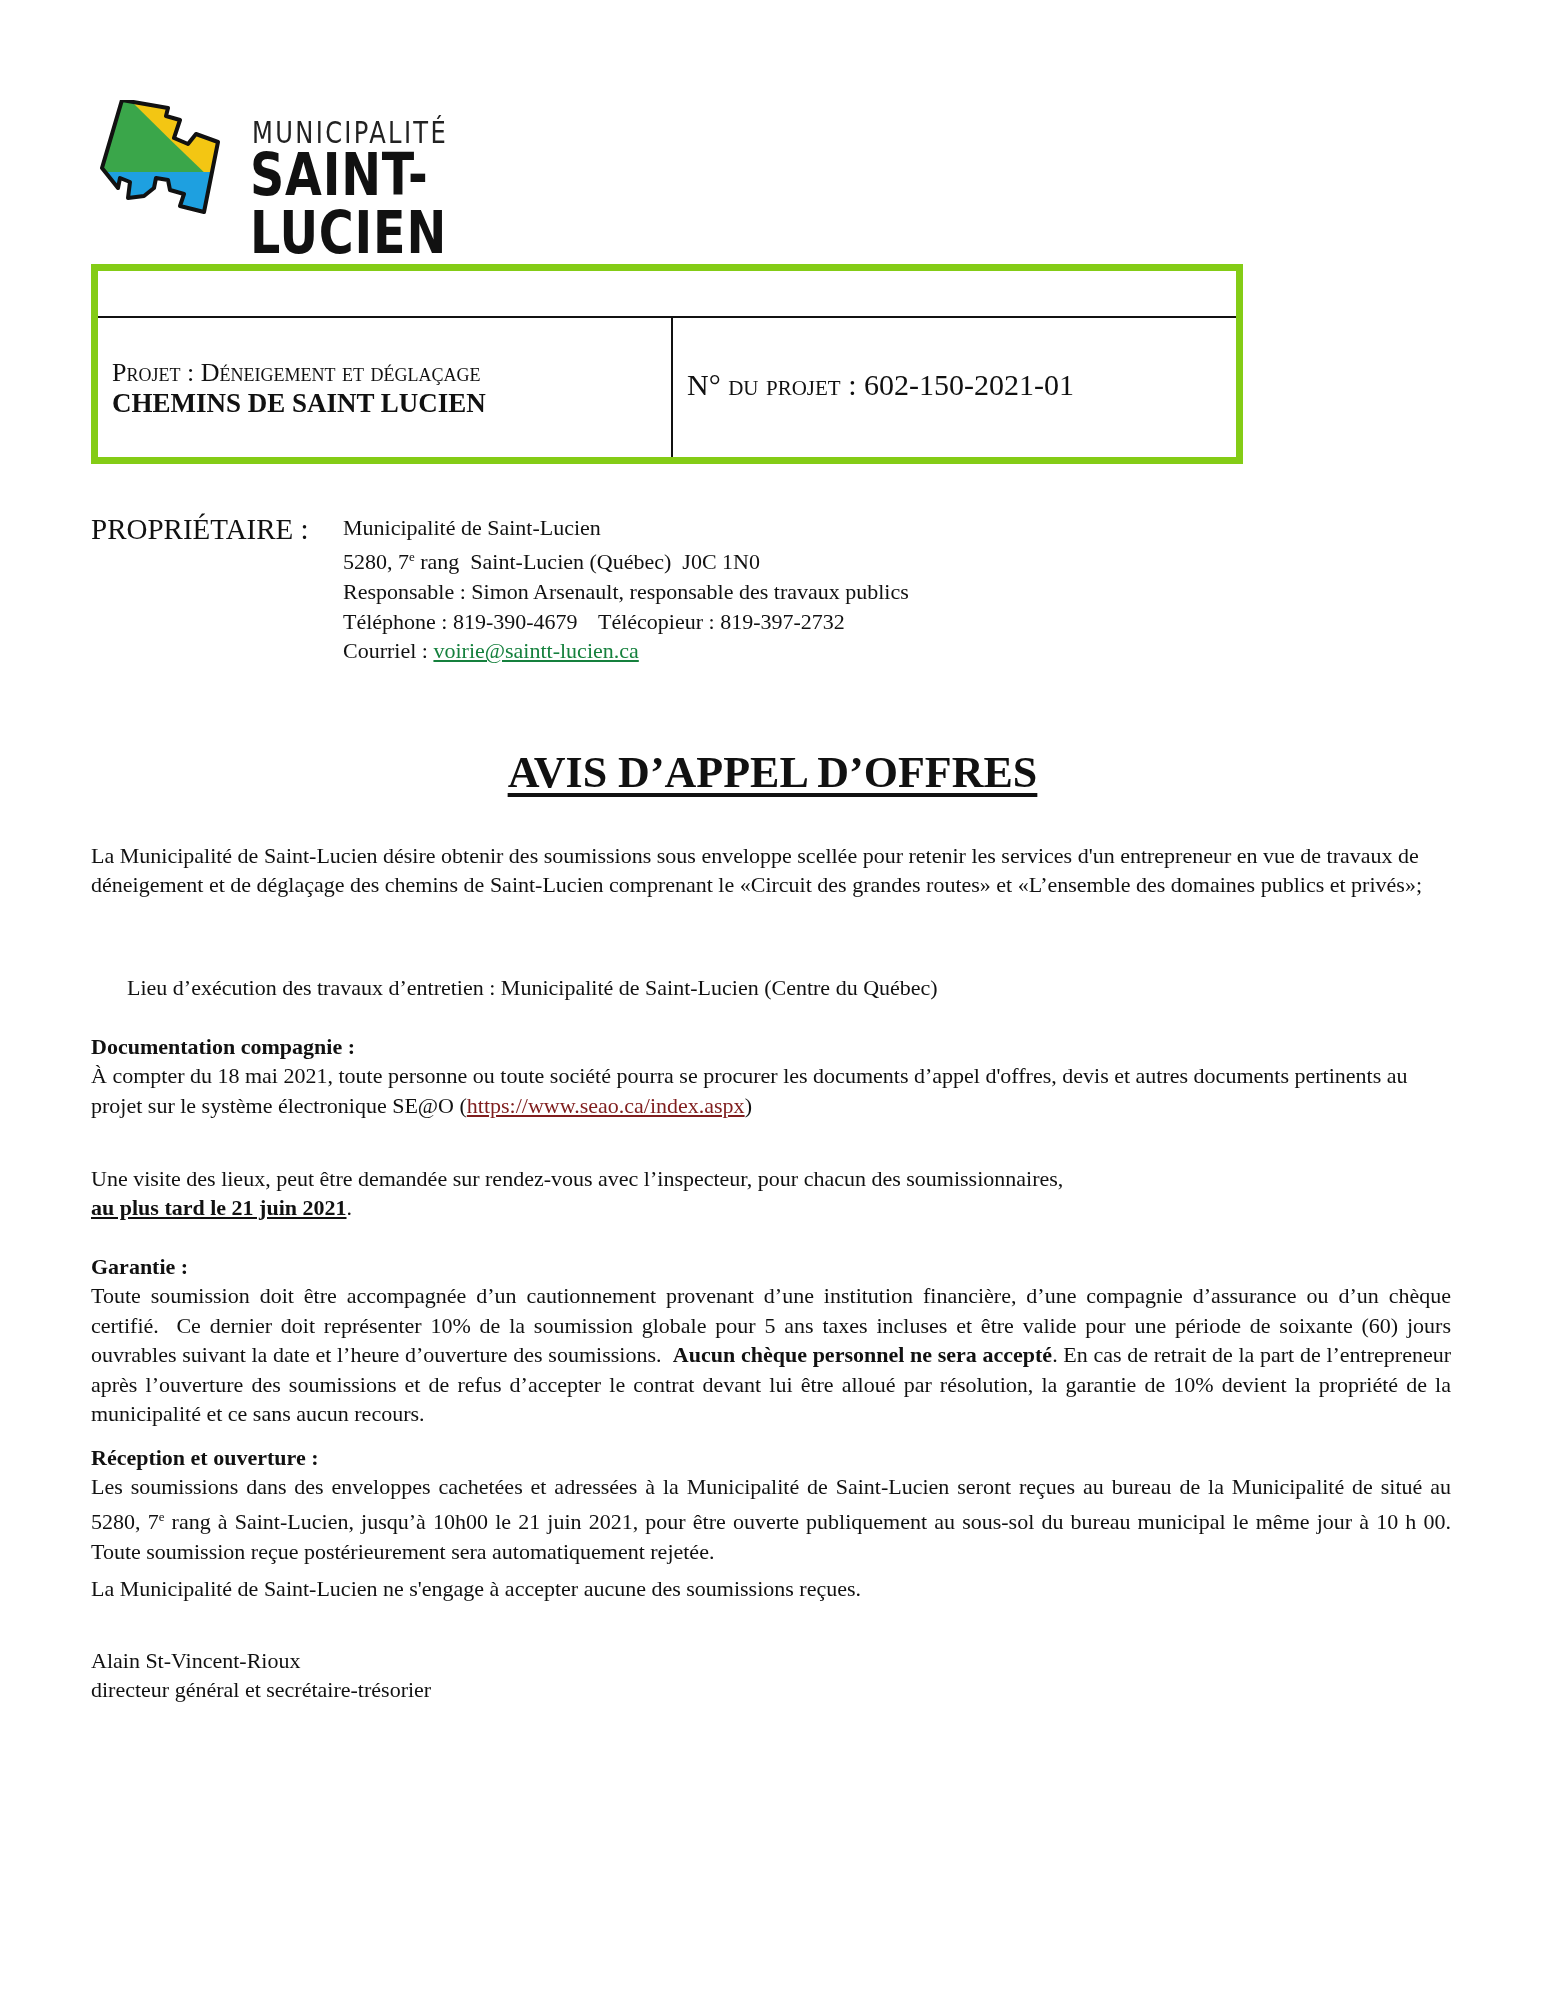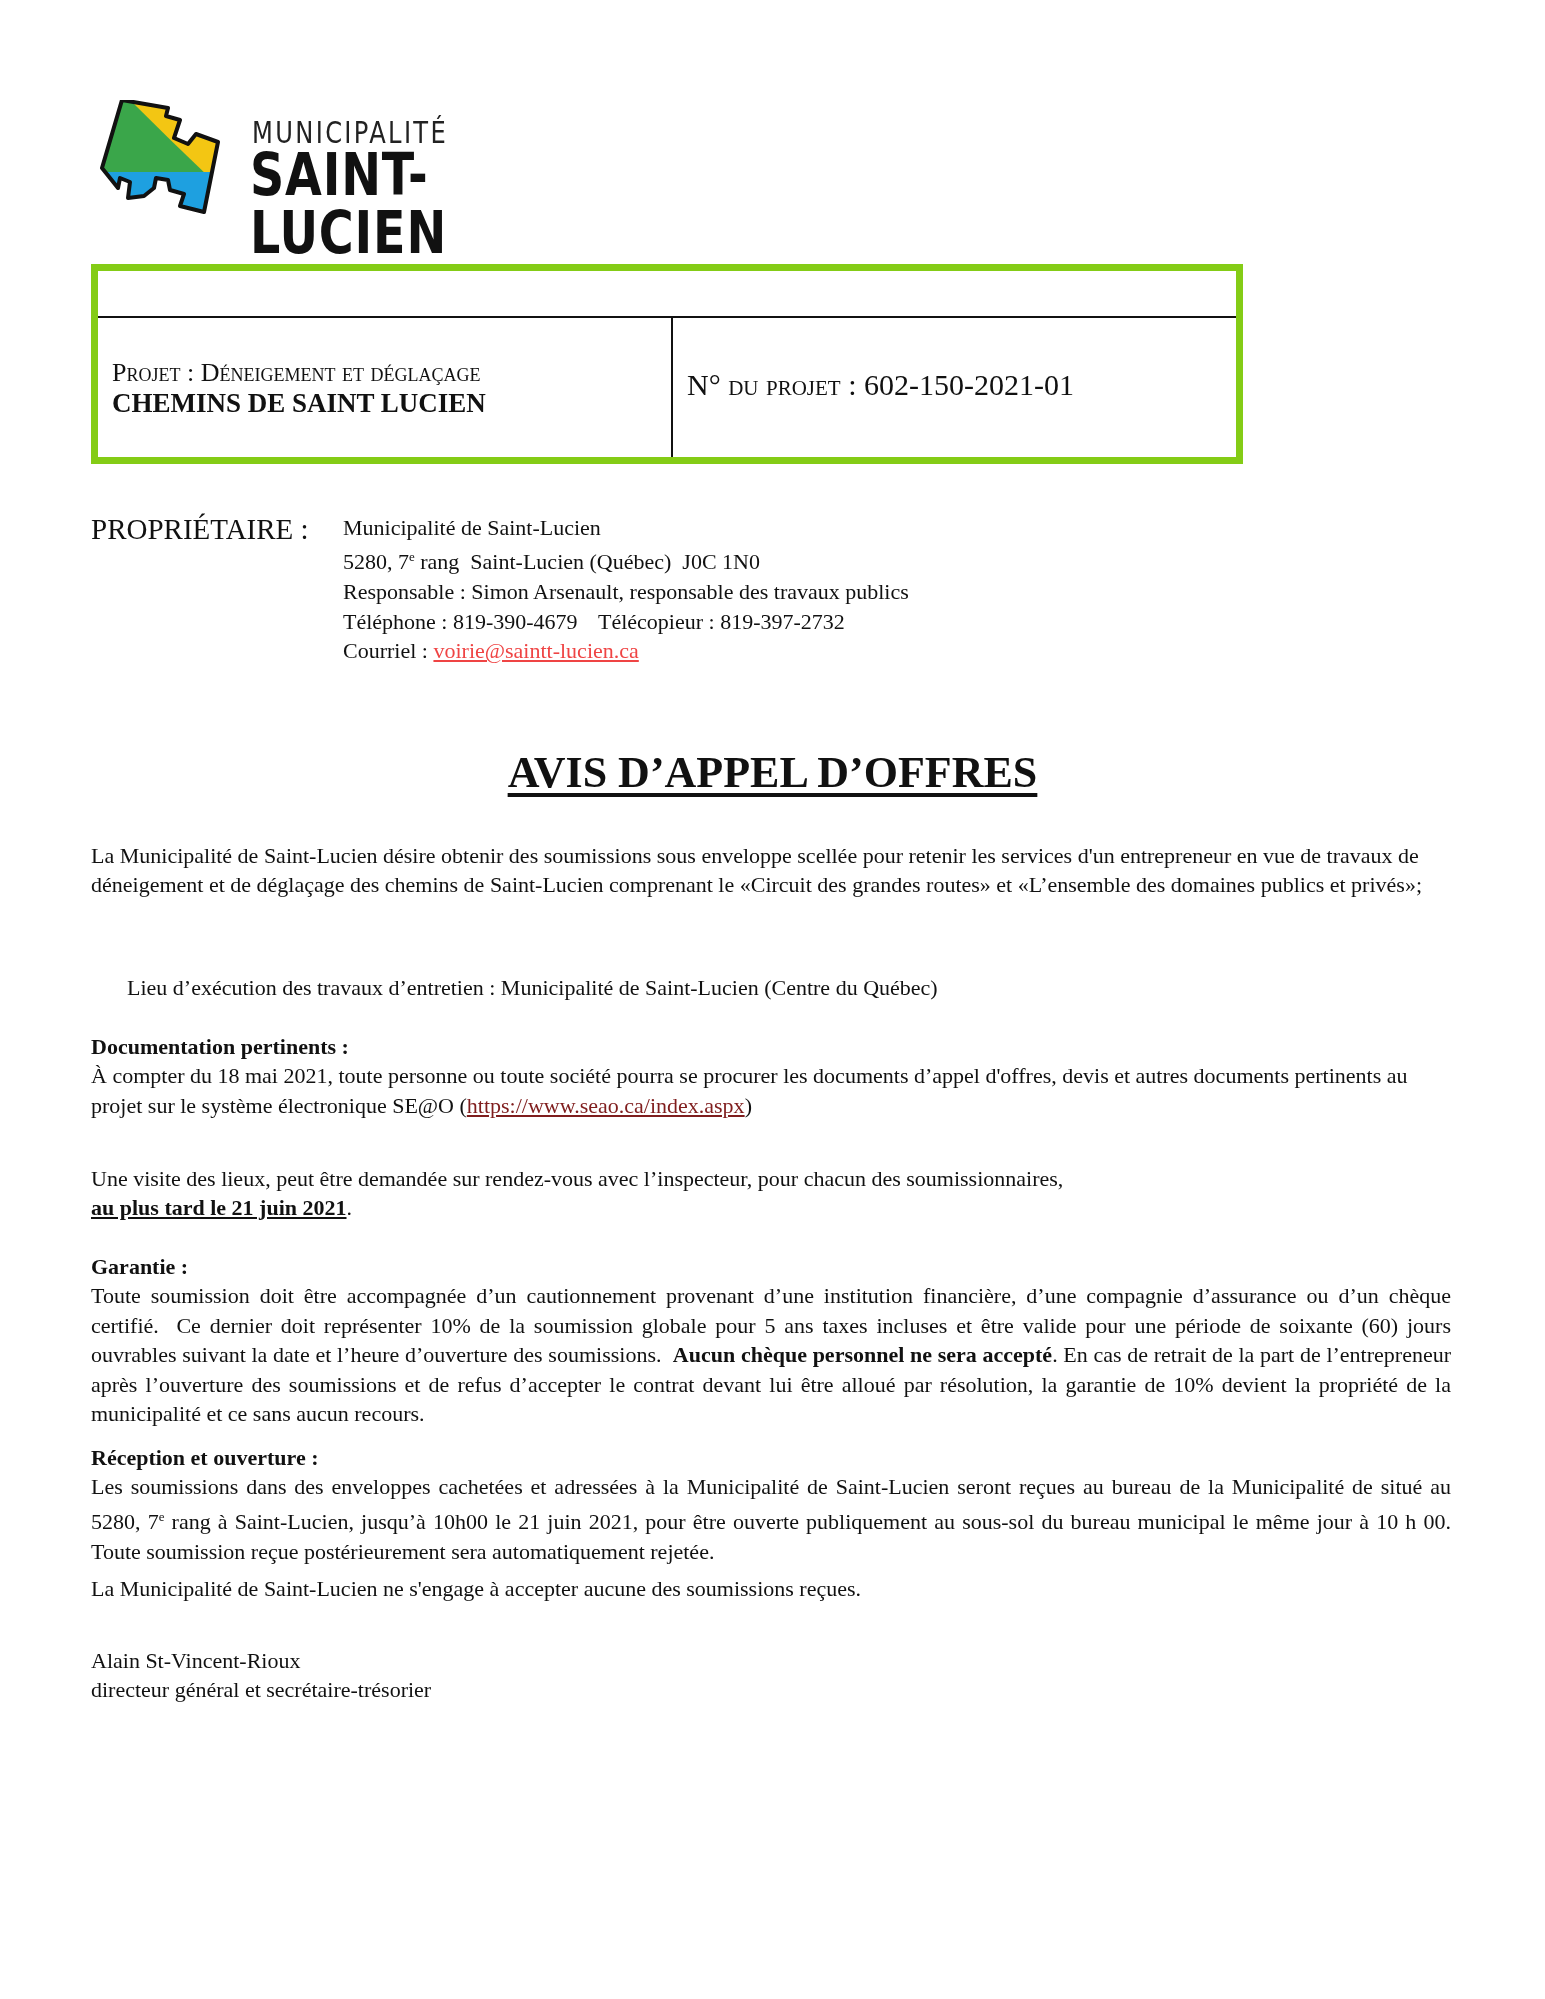--- a/index.html
+++ b/index.html
@@ -15,21 +15,21 @@
   #proj-top { position:absolute; left:0; top:0; right:0; height:45px; border-bottom:2px solid #111; }
   #proj-left { position:absolute; left:0; top:47px; width:573px; bottom:0; border-right:2px solid #111; }
   #proj-right { position:absolute; left:575px; top:47px; right:0; bottom:0; }
   .sc { font-variant:small-caps; }
   #proj-line1 { position:absolute; left:14px; top:40px; font-size:26px; letter-spacing:0; }
   #proj-line2 { position:absolute; left:14px; top:70px; font-size:27px; font-weight:700; }
   #proj-num { position:absolute; left:14px; top:50px; font-size:30px; }
   
   #owner-label { left:91px; top:513px; font-size:29px; }
   #owner-lines { left:343px; top:513px; font-size:22px; line-height:29.4px; }
-  a.lnk { color:#ef4444; text-decoration:underline; }
+  a.lnk { color:#15803d; text-decoration:underline; }
   a.lnk2 { color:#7f1d1d; text-decoration:underline; }
   
   #title { left:0; width:1545px; top:727px; text-align:center; font-size:44px; font-weight:700;margin-top:20px; }
   #title span { text-decoration:underline; text-decoration-thickness:4px; text-underline-offset:6px; }
   
   .para { position:absolute; left:91px; width:1360px; font-size:22px; line-height:29.4px; }
   .just { text-align:justify; text-align-last:left; }
   b { font-weight:700; }
 </style>
 </head>
@@ -73,21 +73,21 @@
   <div><span>Courriel : </span><a class="lnk" href="#">voirie@saintt-lucien.ca</a></div>
 </div>
 
 <div id="title" class="abs"><span>AVIS D’APPEL D’OFFRES</span></div>
 
 <div class="para" style="top:841px; width:1370px;">La Municipalité de Saint-Lucien désire obtenir des soumissions sous enveloppe scellée pour retenir les services d'un entrepreneur en vue de travaux de déneigement et de déglaçage des chemins de Saint-Lucien comprenant le «Circuit des grandes routes» et «L’ensemble des domaines publics et privés»;</div>
 
 <div class="para" style="top:973px;margin-left:36px;">Lieu d’exécution des travaux d’entretien : Municipalité de Saint-Lucien (Centre du Québec)</div>
 
 <div class="para" style="top:1032px; width:1370px;">
-  <div><b>Documentation pertinents :</b></div>
+  <div><b>Documentation compagnie :</b></div>
   <div><span>À compter du 18 mai 2021, toute personne ou toute société pourra se procurer les documents d’appel d'offres, devis et autres documents pertinents au projet sur le système électronique SE@O (</span><a class="lnk2" href="#">https://www.seao.ca/index.aspx</a><span>)</span></div>
 </div>
 
 <div class="para" style="top:1164px;">
   <div>Une visite des lieux, peut être demandée sur rendez-vous avec l’inspecteur, pour chacun des soumissionnaires,</div>
   <div><b style="text-decoration:underline">au plus tard le 21 juin 2021</b><span>.</span></div>
 </div>
 
 <div class="para just" style="top:1252px; width:1360px;">
   <div style="text-align:left"><b>Garantie :</b></div>

